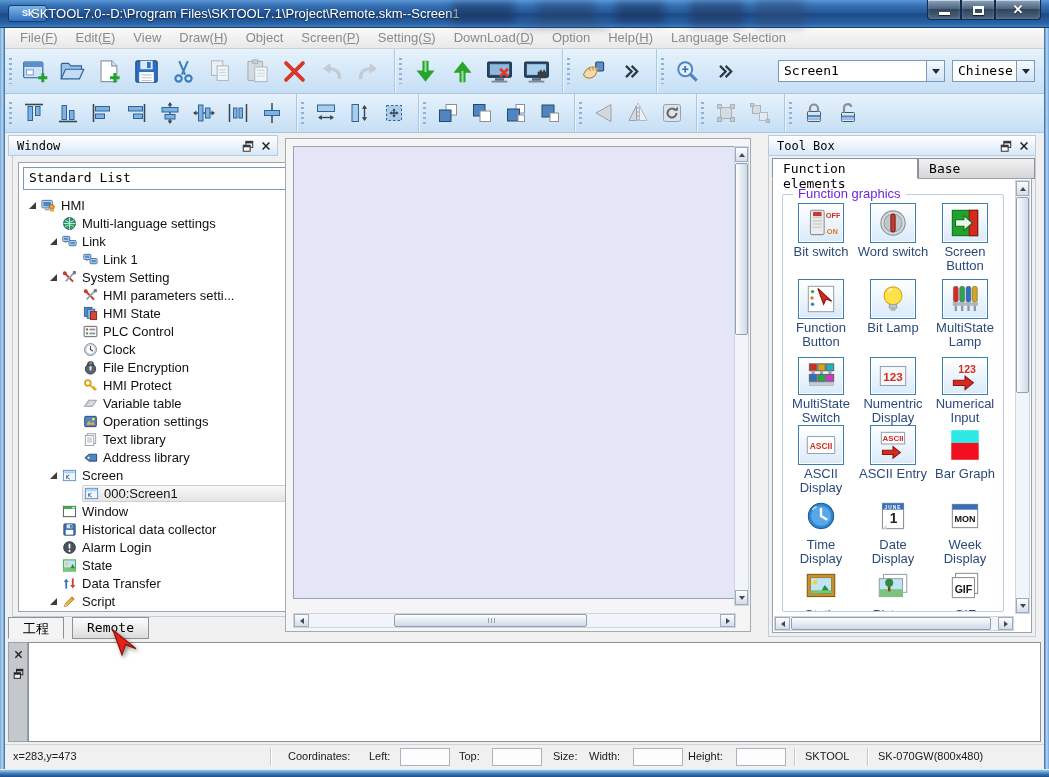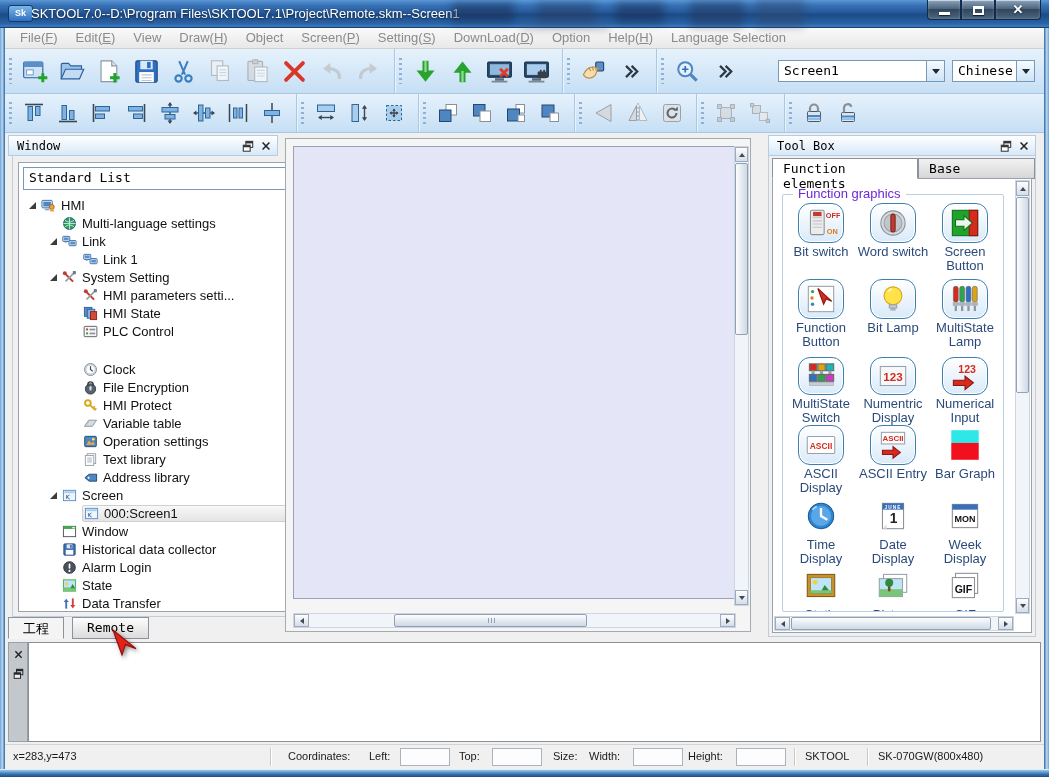--- a/index.html
+++ b/index.html
@@ -9,21 +9,21 @@
   
   .frame-side { position:absolute; top:28px; bottom:0; width:5px; z-index:50;
     background:linear-gradient(90deg,#6ea3d8,#bcd9f0 45%,#2d68a8); }
   .frame-side.right { background:linear-gradient(270deg,#6ea3d8,#bcd9f0 45%,#2d68a8); }
   .frame-bottom { position:absolute; left:0; right:0; bottom:0; height:8px; z-index:50;
     background:linear-gradient(180deg,#9cc8ec,#3c78b4 55%,#1d4c85); border-top:1px solid #d9edfb;}
   
   #titlebar { position:absolute; left:0; top:0; width:100%; height:28px; z-index:60;
     background:linear-gradient(180deg,#5b97d6 0%,#3672b5 20%,#27599a 46%,#1c4b87 54%,#2a62a5 86%,#3d7cc0 100%);
     border-bottom:1px solid #16406f; }
-  #app-icon { position:absolute; left:8px; top:5px; width:25px; height:17px; border-radius:3px;
+  #app-icon { position:absolute; left:8px; top:5px; width:39px; height:17px; border-radius:3px;
     background:linear-gradient(#7db6e8,#2f6fc1); border:1px solid #123c6e; color:#fff;
     font:bold 9px "Liberation Sans",sans-serif; text-align:center; line-height:15px; }
   #title-text { position:absolute; left:31px; top:6px; color:#fff; font-size:13px;
     text-shadow:0 1px 2px rgba(0,0,0,.6); white-space:nowrap; }
   .blurblock { position:absolute; filter:blur(4px); border-radius:2px; z-index:61; }
   .winbtns { position:absolute; right:8px; top:0; display:flex; z-index:62; }
   .winbtn { height:20px; border:1px solid #0f2b4e; border-top:none; position:relative;
     background:linear-gradient(180deg,#8aa3bd, #4f667e 45%, #32465c 50%, #4a6680);
     box-shadow:inset 0 1px 0 rgba(255,255,255,.5), inset 0 0 3px rgba(255,255,255,.25); }
   .winbtn.min, .winbtn.max { width:34px; }
@@ -105,21 +105,21 @@
     border:1px solid #8a939c; background:linear-gradient(#f2f2f2,#d6d6d6); position:relative; }
   .xtab.active { background:#fff; border-bottom-color:#fff; z-index:3; }
   #tbx-content { position:absolute; left:3px; right:3px; top:22px; bottom:3px; background:#fff; border:1px solid #98a3ad; }
   #tbx-group { position:absolute; left:9px; top:15px; width:222px; bottom:20px; border:1px solid #bccfe2; border-radius:2px;}
   #tbx-group-legend { position:absolute; top:-9px; left:10px; background:#fff; padding:0 5px;
     font:13px "Liberation Sans",sans-serif; color:#6d28d9; }
   #tbx-grid { position:absolute; left:2px; right:2px; top:8px; bottom:0; overflow:hidden;
     display:grid; grid-template-columns:1fr 1fr 1fr; grid-template-rows:76px 78px 68px 71px 70px 70px; justify-items:center; }
   .tbx-item { display:flex; flex-direction:column; align-items:center; width:72px; }
   .tbx-frame { width:46px; height:40px; display:flex; align-items:center; justify-content:center;
-    border:1px solid #3c7fb1; border-radius:12px; background:linear-gradient(#ffffff,#d9eaf9);
+    border:1px solid #3c7fb1; border-radius:0; background:linear-gradient(#ffffff,#d9eaf9);
     box-shadow:inset 0 0 0 1px #fff; }
   .tbx-noframe { width:46px; height:40px; display:flex; align-items:center; justify-content:center; }
   .tbx-label { margin-top:2px; font-size:13px; color:#2b4a7a; text-align:center; line-height:14px; }
   
   #out-strip { position:absolute; left:8px; top:642px; width:20px; height:100px; background:#c3c8cd; border:1px solid #9aa0a6; }
   #out-box { position:absolute; left:28px; top:642px; width:1013px; height:100px; background:#fff; border:1px solid #8a9096; }
   
   #statusbar { position:absolute; left:5px; right:5px; top:744px; height:25px; background:#f0f0f0;
     border-top:1px solid #d4d4d4; font-size:11px; color:#1a1a1a; }
   #statusbar span { position:absolute; top:5px; white-space:nowrap; }
@@ -626,21 +626,21 @@
                   <rect x="1.2" y="2.5" width="13.6" height="11" rx="1" fill="#f6f6f6" stroke="#555e66"></rect>
                   <circle cx="4.3" cy="5.8" r="1.2" fill="#d23f3f"></circle>
                   <circle cx="4.3" cy="10" r="1.2" fill="#35a03f"></circle>
                   <rect x="7" y="5" width="6" height="1.8" fill="#8a949e"></rect>
                   <rect x="7" y="9.2" width="6" height="1.8" fill="#8a949e"></rect>
                 </svg>
               </span>
               <span>PLC Control</span>
             </span>
           </div>
-          <div class="trow" style="padding-left: 48px; margin-top: 20px;">
+          <div class="trow" style="padding-left: 48px;">
             <span class="expander"></span>
             <span class="sel-wrap">
               <span class="ticon">
                 <svg viewBox="0 0 16 16" width="15" height="15">
                   <circle cx="8" cy="8" r="6.4" fill="#eef1f5" stroke="#7c8894"></circle>
                   <circle cx="8" cy="8" r="5" fill="#fff" stroke="#aab4be"></circle>
                   <path d="M8 4.6V8l2.4 1.8" stroke="#3d4a58" stroke-width="1.3" fill="none"></path>
                 </svg>
               </span>
               <span>Clock</span>

